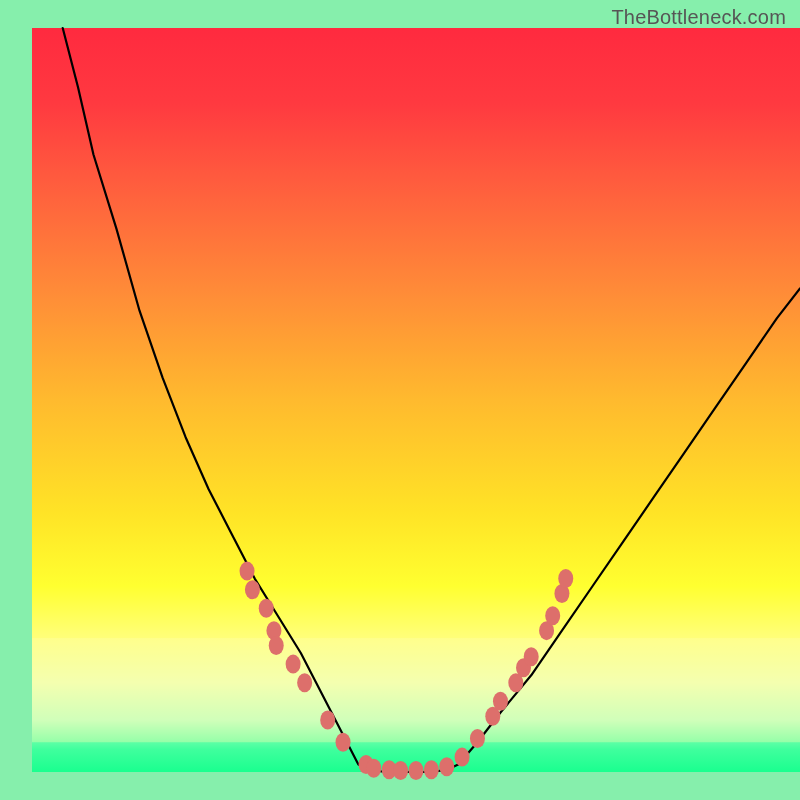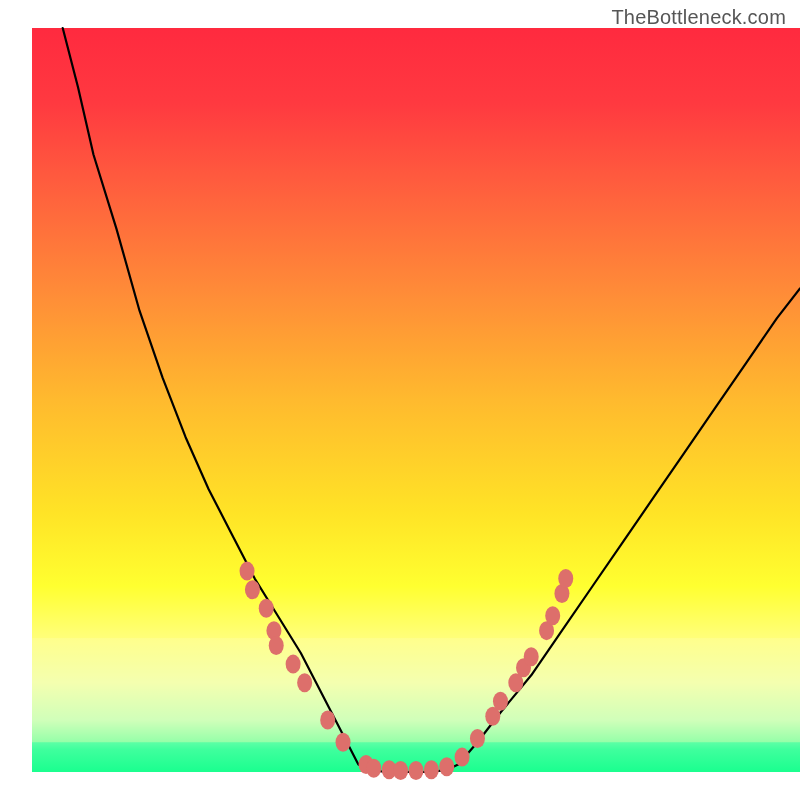--- a/index.html
+++ b/index.html
@@ -8,21 +8,21 @@
     width: 800px;
     height: 800px;
     overflow: hidden;
     background: #000;
     font-family: Arial, Helvetica, sans-serif;
   }
   .stage {
     position: relative;
     width: 800px;
     height: 800px;
-    background: #ffffff;
+    background: #86efac;
   }
   .watermark {
     position: absolute;
     top: 6px;
     right: 14px;
     color: #565656;
     font-size: 20px;
     font-weight: 500;
     letter-spacing: 0.2px;
     z-index: 5;

